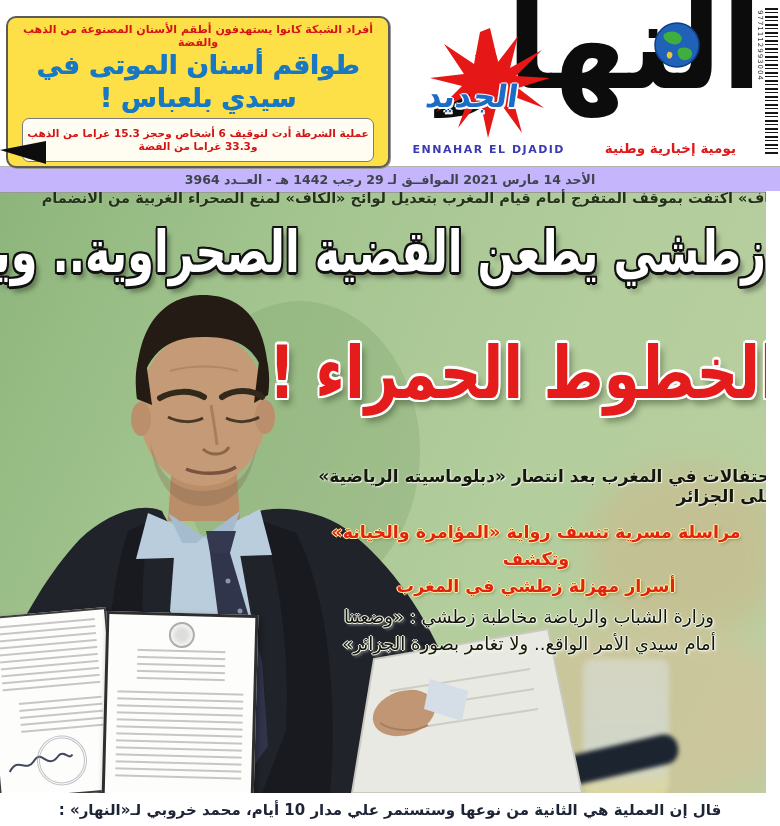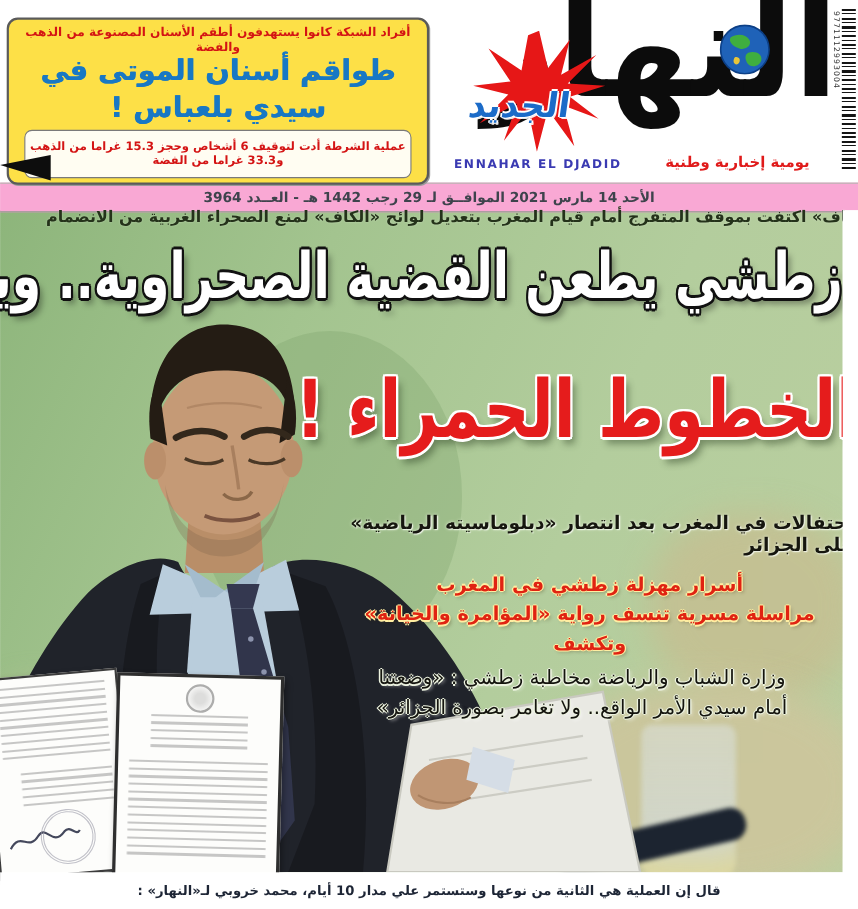--- a/index.html
+++ b/index.html
@@ -63,21 +63,21 @@
     outline:1px solid #fff;
   }
   .barcode-num{
     position:absolute;right:16px;top:10px;color:#333;font-size:7px;
     writing-mode:vertical-rl;letter-spacing:1px;
   }
 
   
   .dateline{
     left:0;top:166px;width:780px;height:25px;
-    background:#f9a8d4;border-top:1px solid #b5b5b0;border-bottom:1px solid #9a9a94;
+    background:#c4b5fd;border-top:1px solid #b5b5b0;border-bottom:1px solid #9a9a94;
     display:flex;align-items:center;justify-content:center;
     color:#3e434c;font-weight:bold;font-size:12.5px;z-index:1;
   }
 
   
   .photo{
     left:0;top:191px;width:766px;height:602px;overflow:hidden;
     background:linear-gradient(115deg,#8db57b 0%,#a3c48f 30%,#b3cd9d 62%,#bccfa0 100%);
   }
   .blob{position:absolute;border-radius:45%;}
@@ -163,21 +163,21 @@
   .doc .stamp{
     position:absolute;left:38px;bottom:8px;width:44px;height:44px;border-radius:50%;
     border:3px double #9a9aa8;opacity:.6;
   }
   .sig{position:absolute;left:6px;bottom:18px;width:70px;height:30px;}
 
   
   .caption{
     left:0;top:793px;width:780px;height:33px;background:#ffffff;
     display:flex;align-items:center;justify-content:center;
-    color:#1d2535;font-weight:bold;font-size:12px;z-index:15;
+    color:#1d2535;font-weight:bold;font-size:15px;z-index:15;
   }
   .right-margin{left:766px;top:191px;width:14px;height:602px;background:#fff;z-index:10;}
 </style>
 </head>
 <body>
 
 <div class="abs topbox">
   <div class="kicker">أفراد الشبكة كانوا يستهدفون أطقم الأسنان المصنوعة من الذهب والفضة</div>
   <div class="blue2">طواقم أسنان الموتى في سيدي بلعباس !</div>
   <div class="footpill">عملية الشرطة أدت لتوقيف 6 أشخاص وحجز 15.3 غراما من الذهب و33.3 غراما من الفضة</div>
@@ -283,22 +283,22 @@
 </div>
 <div class="abs right-margin"></div>
 
 <div class="abs leadin">
   <span>«الفاف» اكتفت بموقف المتفرج أمام قيام المغرب بتعديل لوائح «الكاف» لمنع الصحراء الغربية من الانضمام إليها</span>
 </div>
 <div class="abs headline-white">زطشي يطعن القضية الصحراوية.. ويتجاوز</div>
 <div class="abs headline-red">الخطوط الحمراء !</div>
 <div class="abs sub1">احتفالات في المغرب بعد انتصار «دبلوماسيته الرياضية» على الجزائر</div>
 <div class="abs sub2">
+  <div>مراسلة مسرية تنسف رواية «المؤامرة والخيانة» وتكشف</div>
   <div>أسرار مهزلة زطشي في المغرب</div>
-  <div>مراسلة مسرية تنسف رواية «المؤامرة والخيانة» وتكشف</div>
 </div>
 <div class="abs sub3">
   <div>وزارة الشباب والرياضة مخاطبة زطشي : «وضعتنا</div>
   <div>أمام سيدي الأمر الواقع.. ولا تغامر بصورة الجزائر»</div>
 </div>
 
 <div class="abs doc doc-left">
   <div class="lines"></div>
   <div class="lines short"></div>
   <svg class="sig" viewBox="0 0 70 30">

